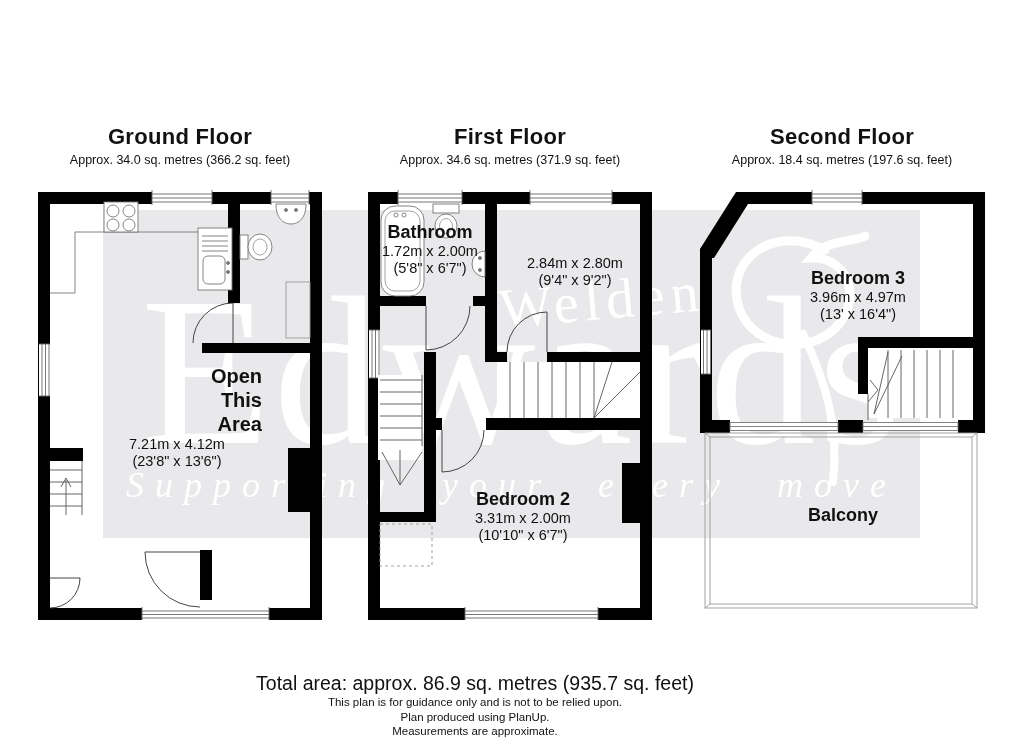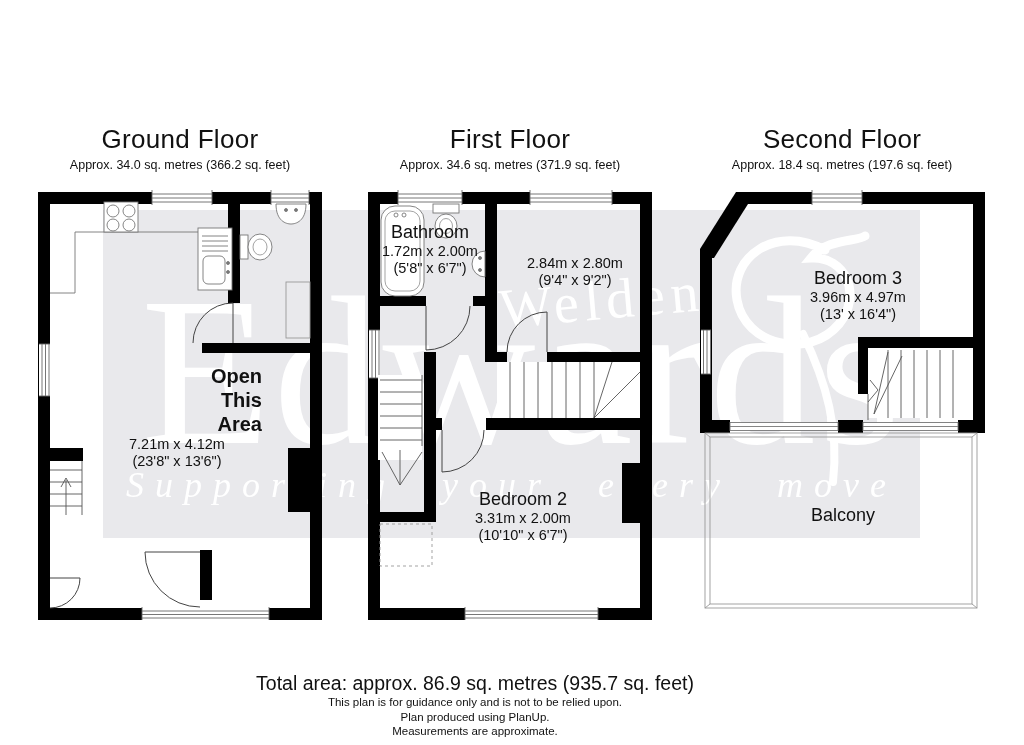--- a/index.html
+++ b/index.html
@@ -11,28 +11,28 @@
   .wm-welden{position:absolute;left:396px;top:58px;font-family:"Liberation Serif",serif;
              font-size:56px;color:#fff;letter-spacing:6px;transform:rotate(-5deg);white-space:nowrap;}
   .wm-edwards{position:absolute;left:38px;top:56px;font-family:"Liberation Serif",serif;
               font-size:212px;line-height:1;color:#fff;letter-spacing:3px;white-space:nowrap;}
   .wm-swirl{position:absolute;left:604px;top:4px;}
   .wm-tagline{position:absolute;left:0;top:254px;width:100%;text-align:center;
               font-family:"Liberation Serif",serif;font-style:italic;font-size:36px;color:#fff;
               letter-spacing:11px;word-spacing:26px;white-space:nowrap;}
   
   .floor-title{position:absolute;width:300px;text-align:center;z-index:3;}
-  .floor-title .t{font-size:26px;font-weight:normal;letter-spacing:.3px;}
+  .floor-title .t{font-size:22px;font-weight:bold;letter-spacing:.3px;}
   .floor-title .a{font-size:12.5px;margin-top:3px;}
   
   .plan{position:absolute;z-index:2;}
   
   .room-label{position:absolute;text-align:center;z-index:3;line-height:24px;}
   .room-label .nm{font-weight:bold;font-size:20px;line-height:24px;text-align:right;}
-  .room-label .nm-sm{font-weight:normal;font-size:18px;line-height:21px;}
+  .room-label .nm-sm{font-weight:bold;font-size:18px;line-height:21px;}
   .room-label .dm{font-size:14.5px;line-height:17px;}
   
   .footer{position:absolute;left:0;top:672px;width:950px;text-align:center;z-index:3;}
   .footer .total{font-size:19.5px;}
   .footer .disc{font-size:11.5px;line-height:14.5px;}
 </style>
 </head>
 <body>
 
 <div class="canvas">

